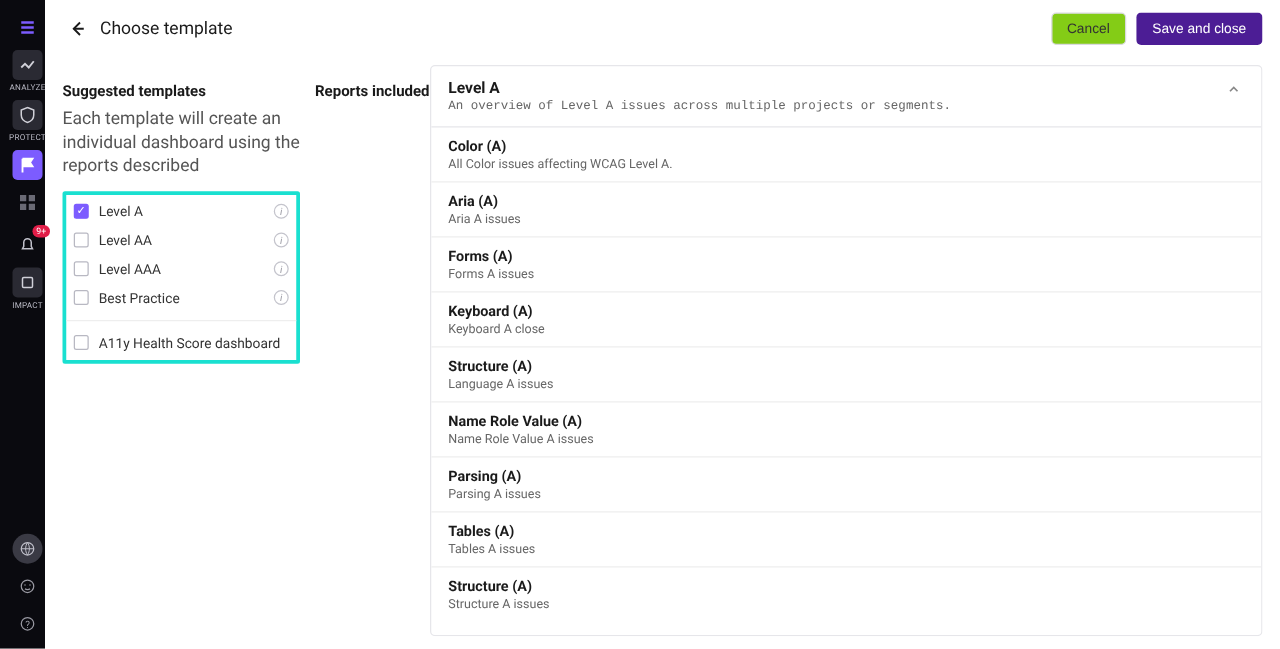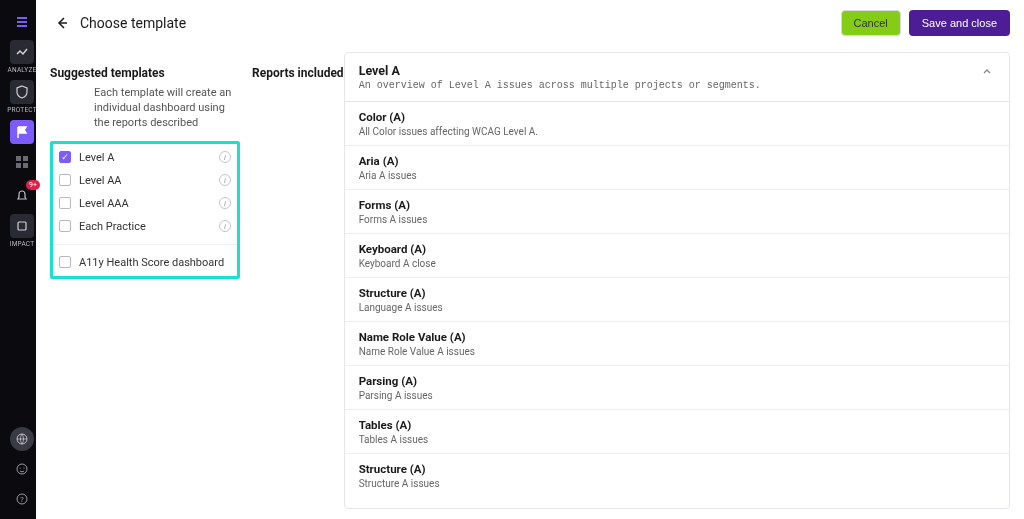--- a/index.html
+++ b/index.html
@@ -82,21 +82,21 @@
     border-radius: 4px;
     cursor: pointer;
     border: 1px solid transparent;
   }
   .btn-secondary { background: #84cc16; border-color: #d9d9de; color:#333; margin-right:8px; }
   .btn-primary { background: #4c1d95; color: #fff; }
 
   .body { display: flex; padding: 0 14px 10px 14px; flex: 1; overflow: hidden; }
   .left-col { width: 190px; flex-shrink: 0; margin-right: 12px; }
   .section-title { font-size: 12px; font-weight: 700; margin-bottom: 6px; margin-top: 20px; }
-  .section-desc { font-size: 11px; color: #555; line-height: 1.35; margin-bottom: 10px; margin-left: 44px; }
+  .section-desc { font-size: 14px; color: #555; line-height: 1.35; margin-bottom: 10px; }
 
   .template-box {
     border: 3px solid #19e0d0;
     border-radius: 2px;
     padding: 2px 0;
   }
   .template-row {
     display: flex;
     align-items: center;
     padding: 5px 6px;
@@ -275,21 +275,21 @@
           <span class="tmpl-label">Level AA</span>
           <span class="info-dot">i</span>
         </div>
         <div class="template-row">
           <span class="check"></span>
           <span class="tmpl-label">Level AAA</span>
           <span class="info-dot">i</span>
         </div>
         <div class="template-row">
           <span class="check"></span>
-          <span class="tmpl-label">Each Practice</span>
+          <span class="tmpl-label">Best Practice</span>
           <span class="info-dot">i</span>
         </div>
         <div class="tmpl-divider"></div>
         <div class="template-row">
           <span class="check"></span>
           <span class="tmpl-label">A11y Health Score dashboard</span>
         </div>
       </div>
     </div>
 

